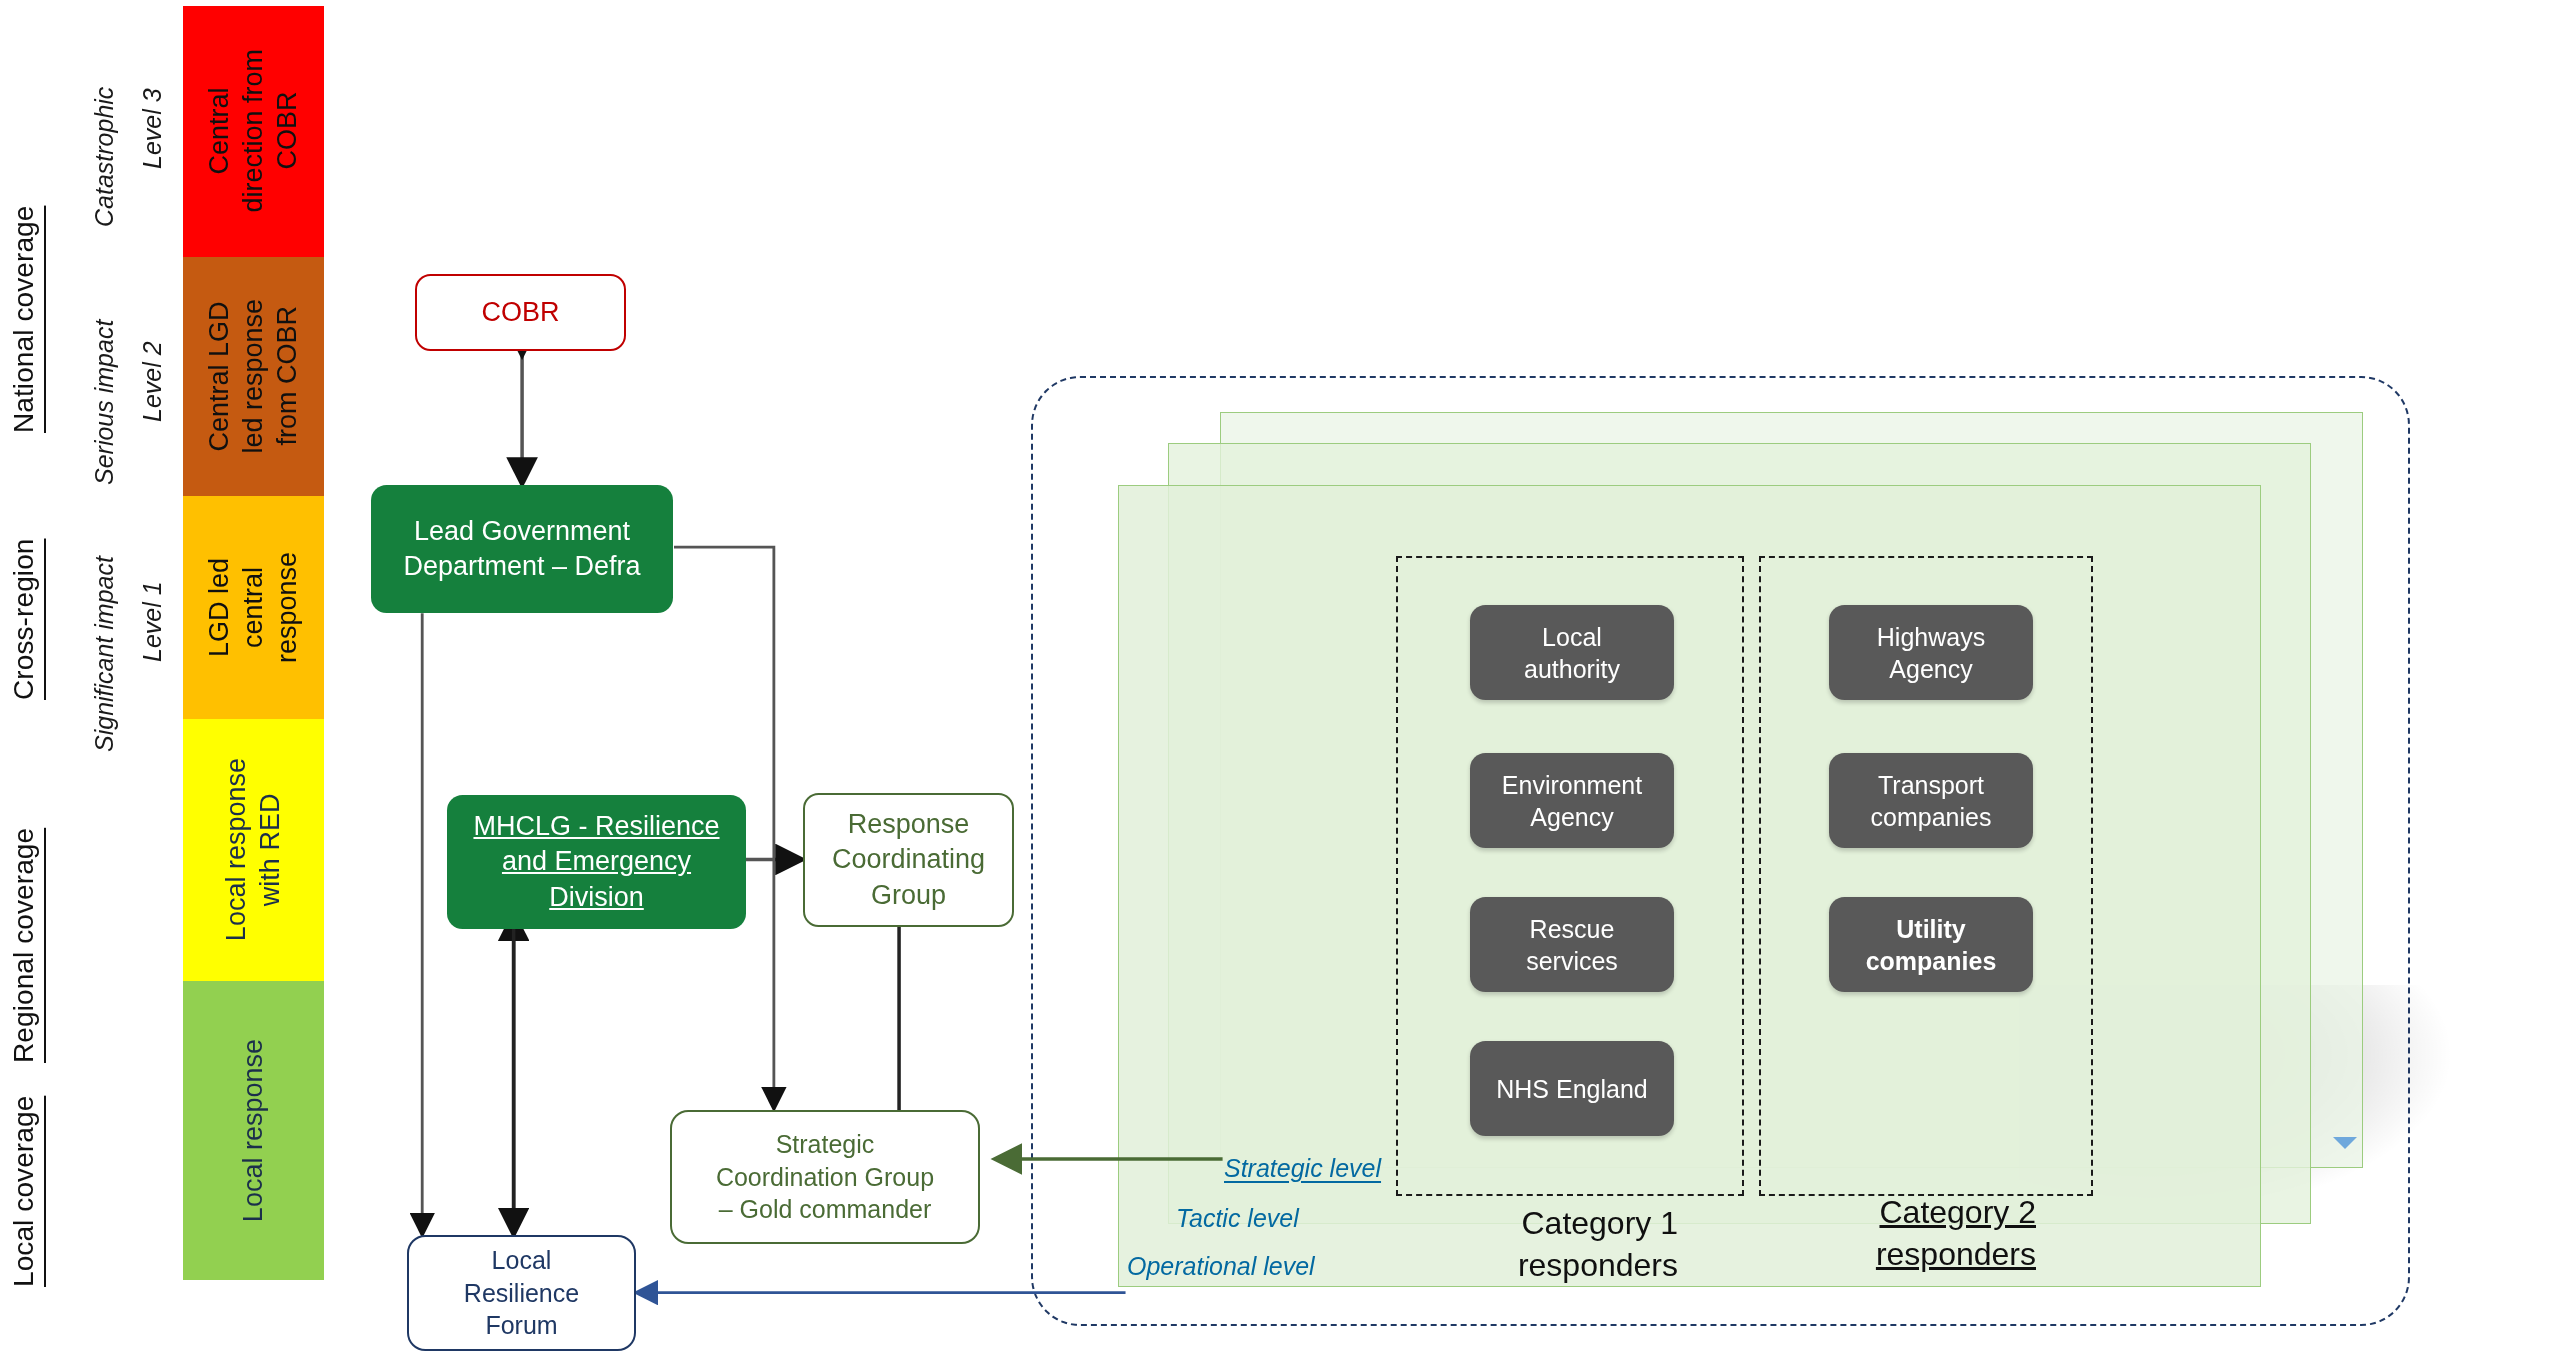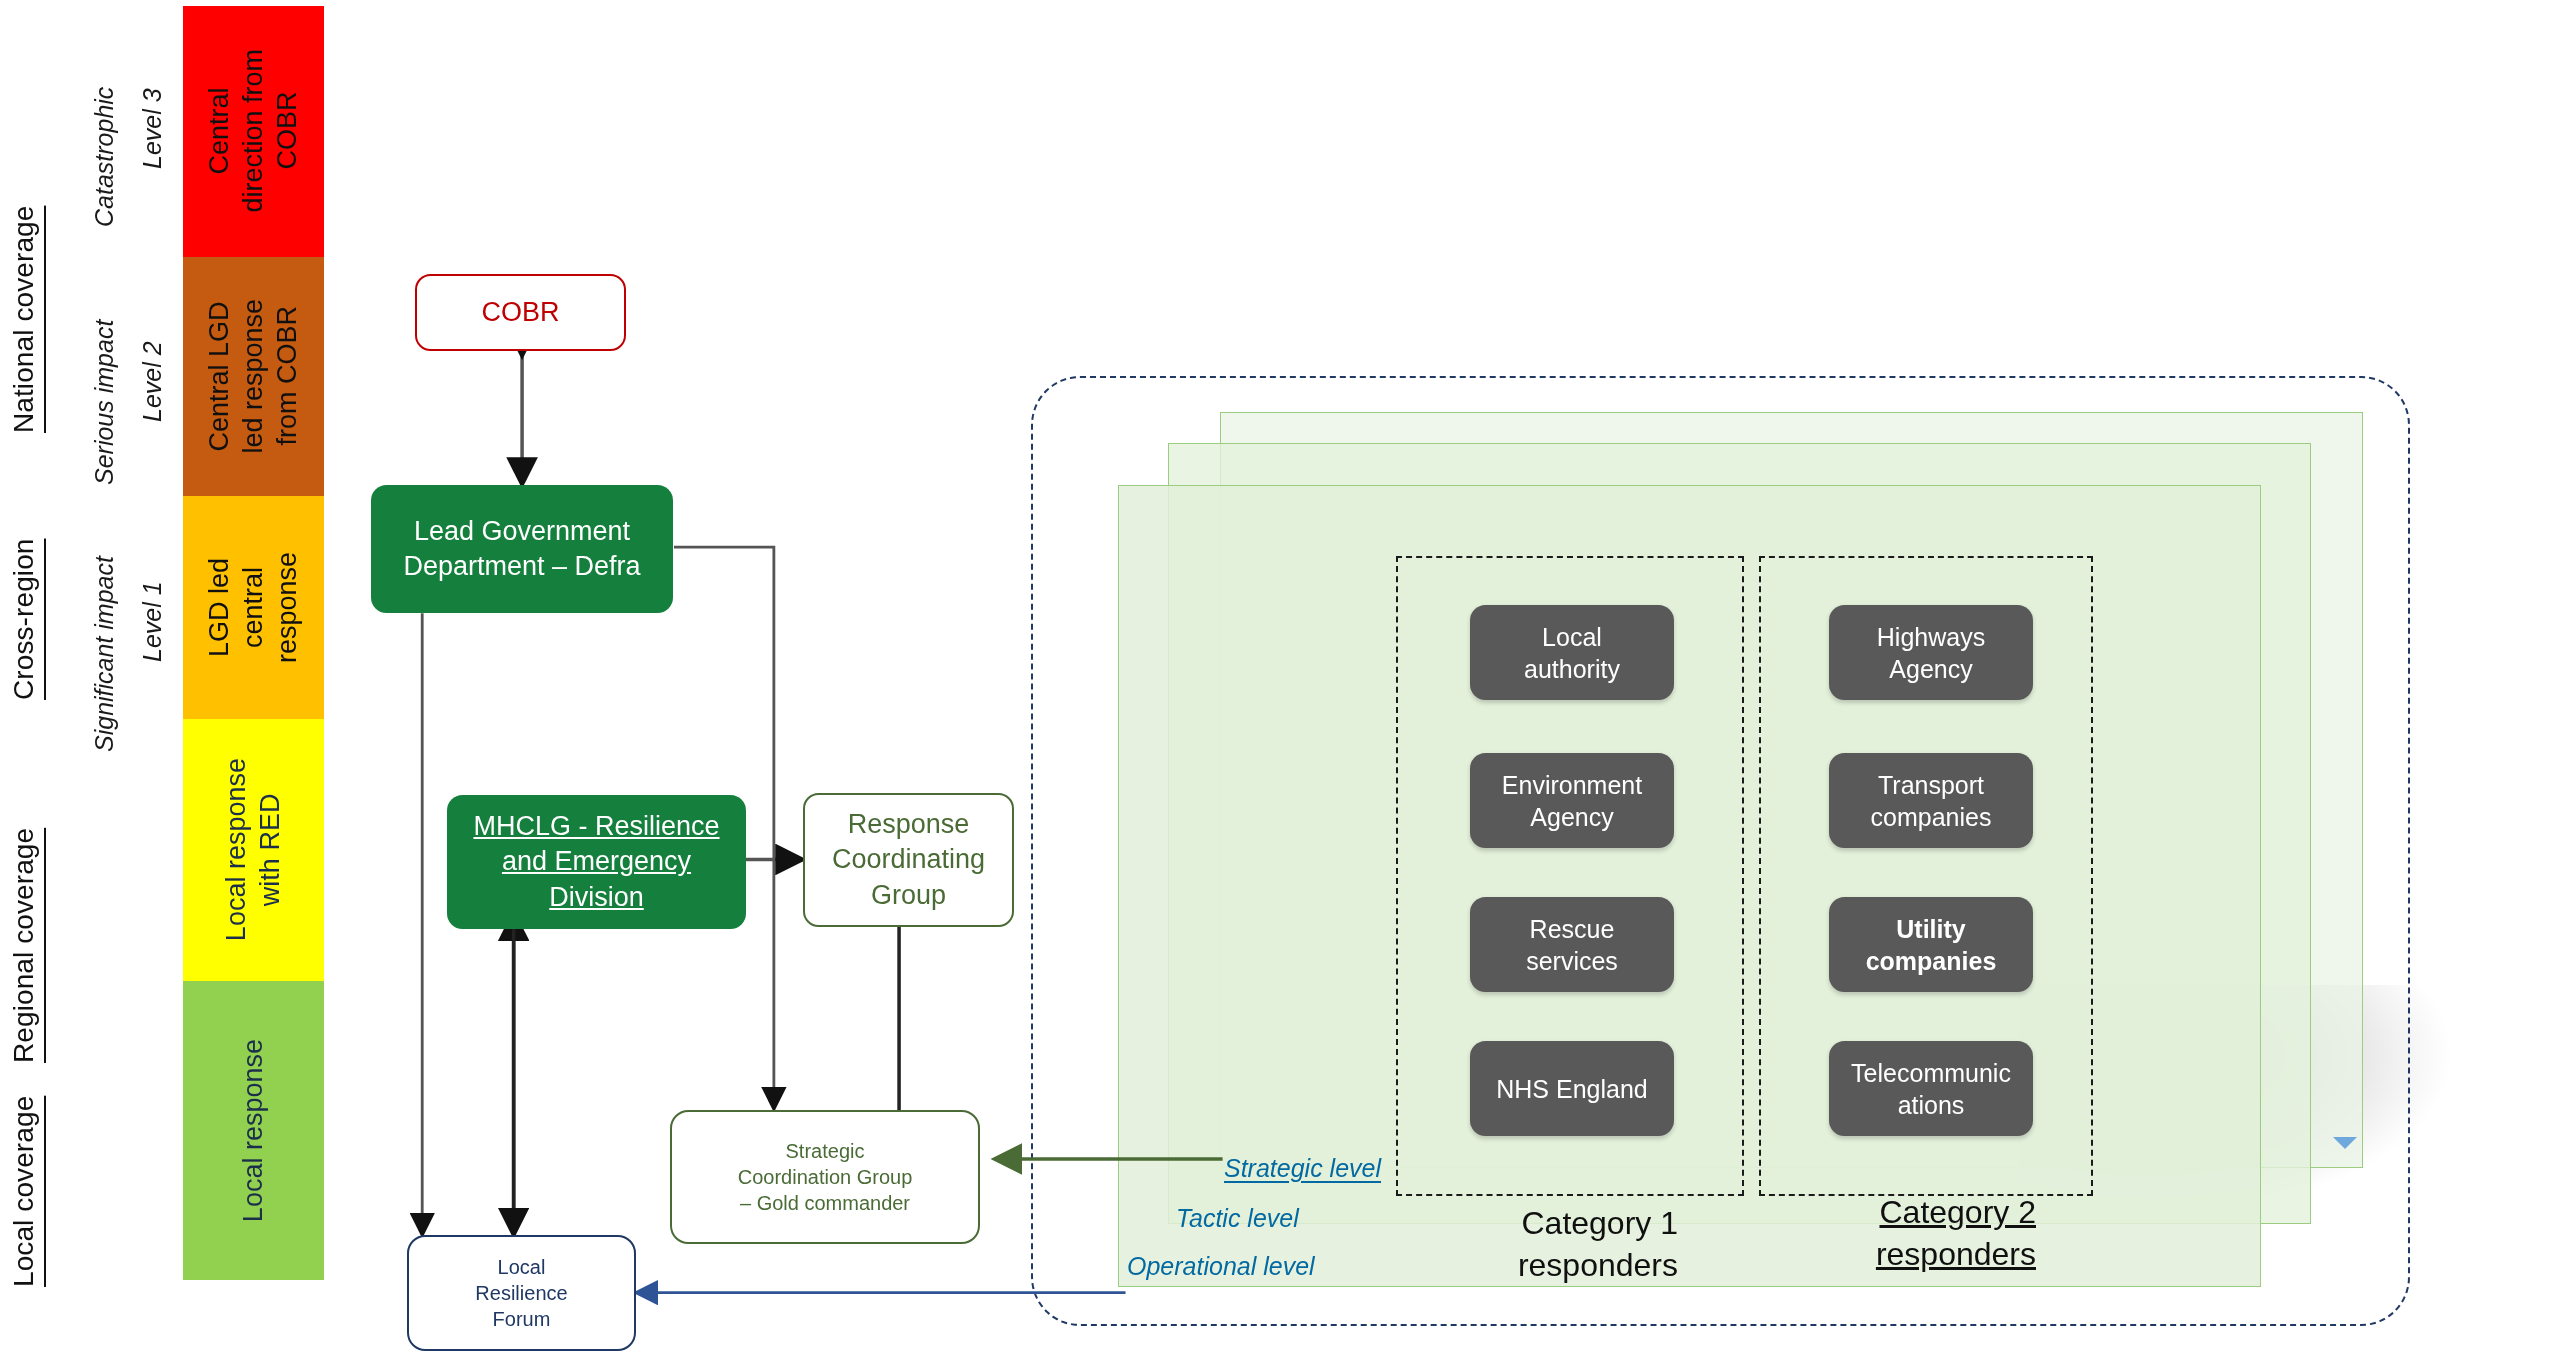--- a/index.html
+++ b/index.html
@@ -58,21 +58,21 @@
     border-radius:15.5px;
     font-size:27px;
     line-height:1.3;
     white-space:pre-line;
     padding:4.2px 7px;
   }
   .box.grey{background:#15803d;color:#ffffff;border:none;}
   .box.red{background:#ffffff;color:#c00000;border:2.8px solid #c00000;}
   .box.green{background:#ffffff;color:#4a6b35;border:2.8px solid #4a6b35;}
   .box.blue{background:#ffffff;color:#1f3864;border:2.8px solid #1f3864;}
-  .box.small{font-size:20px;border-radius:18.3px;}
+  .box.small{font-size:25px;border-radius:18.3px;}
 
   
   .chip{
     position:absolute;
     box-sizing:border-box;
     background:#595959;color:#fff;
     border-radius:15.5px;
     display:flex;align-items:center;justify-content:center;
     text-align:center;
     font-size:25px;line-height:1.28;
@@ -190,22 +190,20 @@
   <div class="chip" style="left:1470px; top:897px; width:204px; height:95px;">Rescue
 services</div>
   <div class="chip" style="left:1470px; top:1041px; width:204px; height:95px;">NHS England</div>
 
   <div class="chip" style="left:1829px; top:605px;  width:204px; height:95px;">Highways
 Agency</div>
   <div class="chip" style="left:1829px; top:753px; width:204px; height:95px;">Transport
 companies</div>
   <div class="chip" style="left:1829px; top:897px; width:204px; height:95px;font-weight:bold;">Utility
 companies</div>
-  <div class="chip" style="left:1829px; top:1041px; width:204px; height:95px;">Telecommunic
-ations</div>
 
   <div class="catlabel" style="left:1467px; top:1203px; width:211px;">Category 1
 responders</div>
   <div class="catlabel" style="left:1825px; top:1192px; width:211px;text-decoration:underline;">Category 2
 responders</div>
 
   <div class="levellabel u" style="left:1224px; top:1154px;">Strategic level</div>
   <div class="levellabel" style="left:1176px; top:1204px;">Tactic level</div>
   <div class="levellabel" style="left:1127px; top:1252px;">Operational level</div>
 

